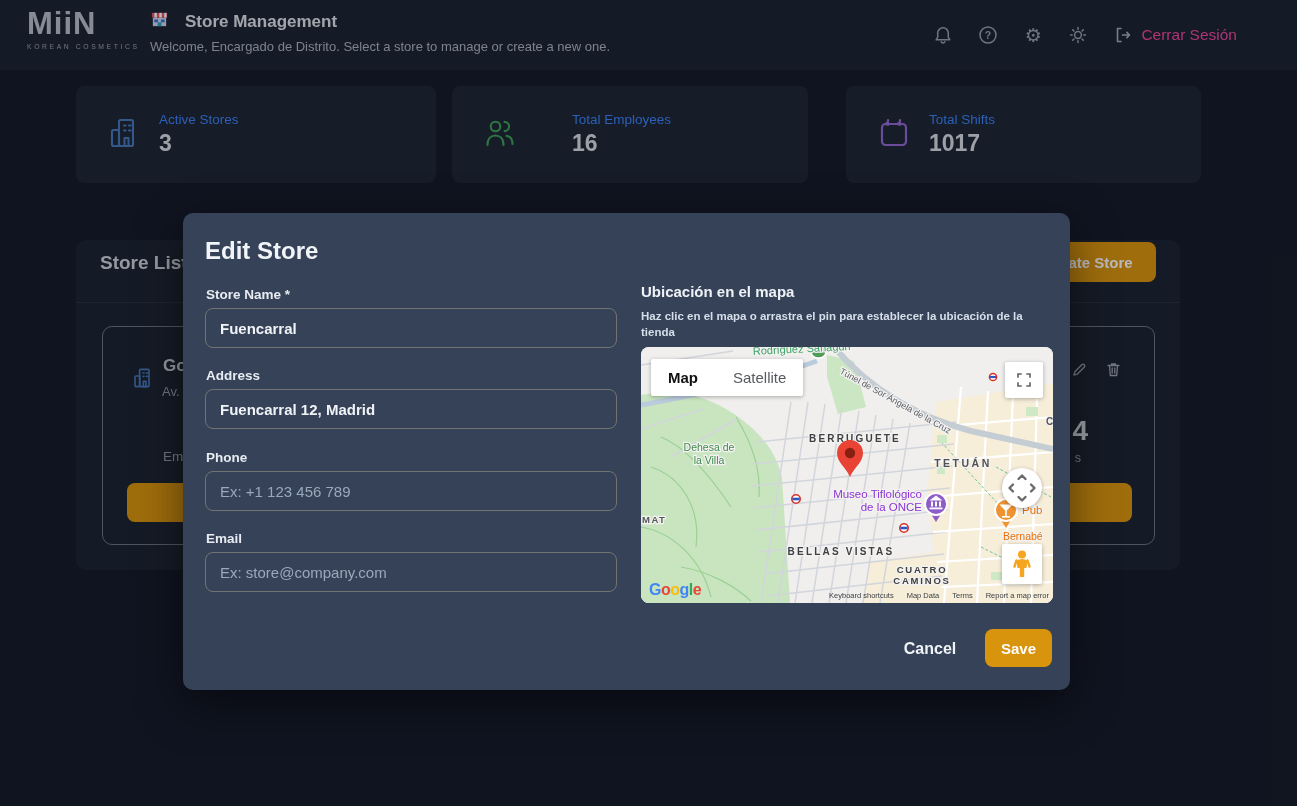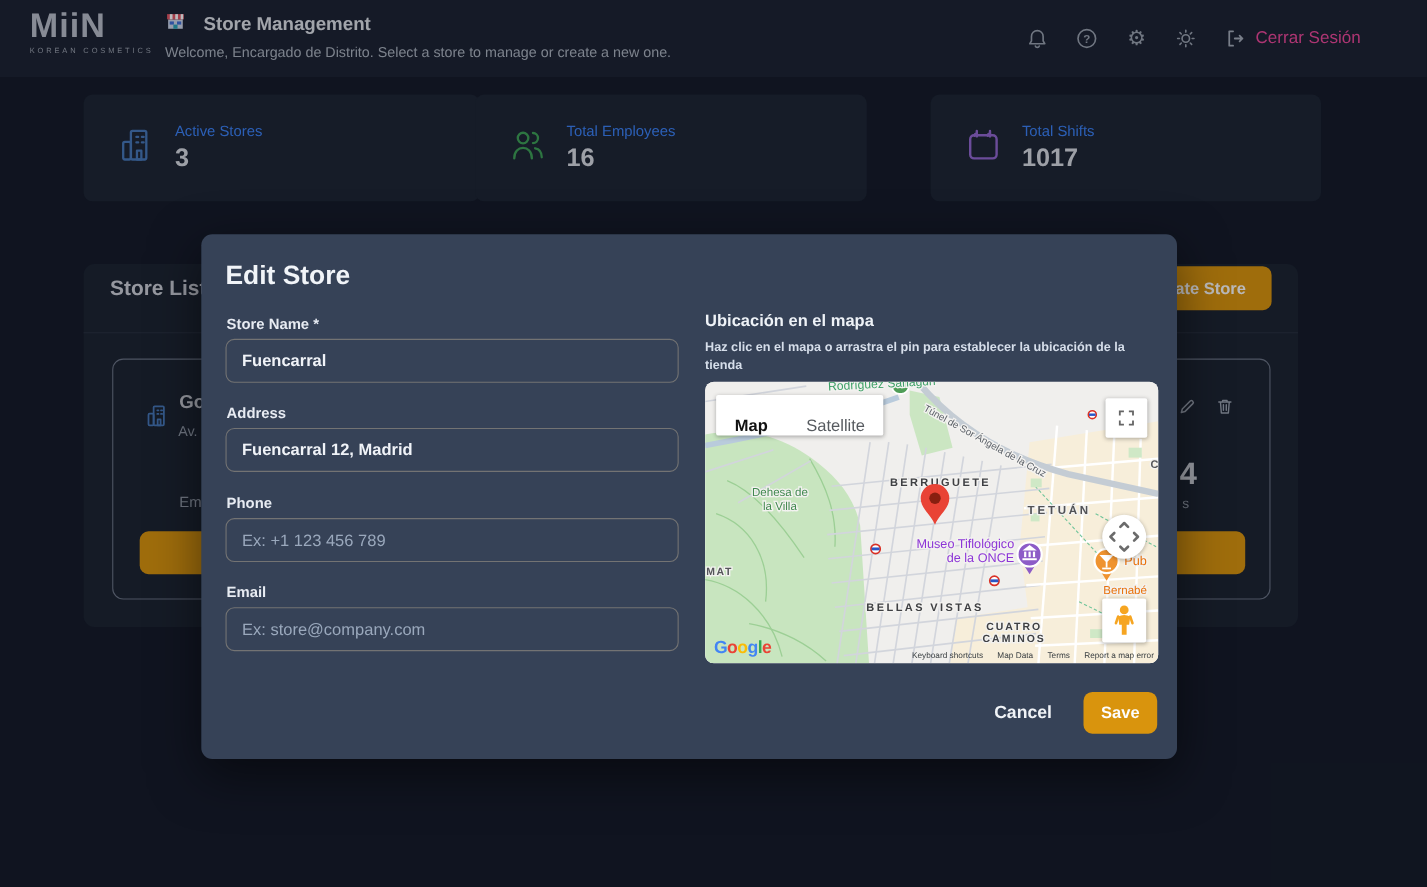--- a/index.html
+++ b/index.html
@@ -54,21 +54,21 @@
   .fld-input { position:absolute; left:22px; width:412px; height:40px; border:1px solid #737373; border-radius:8px; background:transparent; color:#f0f3f8; font-size:15px; font-weight:600; font-family:inherit; padding:0 14px; outline:none; }
   .fld-input::placeholder { color:#9aa8bc; font-weight:500; }
   .map-title { position:absolute; left:458px; top:70px; font-size:15px; font-weight:700; color:#eef2f7; }
   .map-hint { position:absolute; left:458px; top:96px; width:410px; font-size:11.5px; font-weight:700; color:#d6deea; line-height:1.35; }
   .modal-cancel { position:absolute; left:712px; top:422px; width:70px; height:28px; background:none; border:none; color:#f0f3f7; font-size:16px; font-weight:600; font-family:inherit; cursor:pointer; }
   .modal-save { position:absolute; left:802px; top:416px; width:67px; height:38px; font-size:15px; }
 
   
   .map { position:absolute; left:458px; top:134px; width:412px; height:256px; border-radius:8px; overflow:hidden; background:#f0efed; cursor:grab; }
   .map svg.base { position:absolute; left:0; top:0; }
-  .maptype { position:absolute; left:10px; top:12px; height:37px; background:#fff; border-radius:2px; box-shadow:0 1px 4px rgba(0,0,0,.3); display:flex; align-items:flex-end; }
+  .maptype { position:absolute; left:10px; top:12px; height:37px; background:#fff; border-radius:2px; box-shadow:0 1px 4px rgba(0,0,0,.3); display:flex; align-items:center; }
   .maptype .opt { display:flex; align-items:center; padding:0 17px; font-size:15px; cursor:pointer; }
   .maptype .opt.sel { color:#111; font-weight:700; }
   .maptype .opt.unsel { color:#565a5f; }
   .maptype .sep { width:1px; background:#e8e8e8; }
   .ctl { position:absolute; background:#fff; box-shadow:0 1px 4px rgba(0,0,0,.3); display:flex; align-items:center; justify-content:center; cursor:pointer; }
   .fullscreen { right:10px; top:15px; width:38px; height:36px; border-radius:2px; }
   .pan { right:11px; top:121px; width:40px; height:40px; border-radius:50%; }
   .pegman { right:11px; top:197px; width:40px; height:40px; border-radius:2px; }
   .glogo { position:absolute; left:8px; bottom:4px; font-size:16px; font-weight:700; letter-spacing:-0.5px; cursor:pointer; }
   .glogo span { display:inline; }
@@ -140,21 +140,21 @@
         <rect x="6" y="15" width="7" height="16" rx="1.5"></rect>
         <path d="M18 10.5h1.6M23 10.5h1.6M18 15.5h1.6M23 15.5h1.6" stroke-linecap="round"></path>
         <rect x="18.5" y="23" width="4" height="8"></rect>
       </svg>
     </span>
     <span class="txt">
       <div class="stat-label">Active Stores</div>
       <div class="stat-value">3</div>
     </span>
   </div>
-  <div class="statcard" style="left:432px;width:356px;">
+  <div class="statcard" style="left:452px;width:356px;gap:37px;">
     <span class="ic">
       <svg width="36" height="36" viewBox="0 0 36 36" fill="none" stroke="#3da055" stroke-width="2.1" stroke-linecap="round">
         <circle cx="13.5" cy="11.5" r="4.8"></circle>
         <path d="M5.5 30c0-6.5 3.8-9.5 8-9.5s8 3 8 9.5"></path>
         <path d="M22.5 6.9a4.6 4.6 0 0 1 0 9.2"></path>
         <path d="M24.5 20.8c3.6.6 6 3.6 6 8.2"></path>
       </svg>
     </span>
     <span class="txt">
       <div class="stat-label">Total Employees</div>

